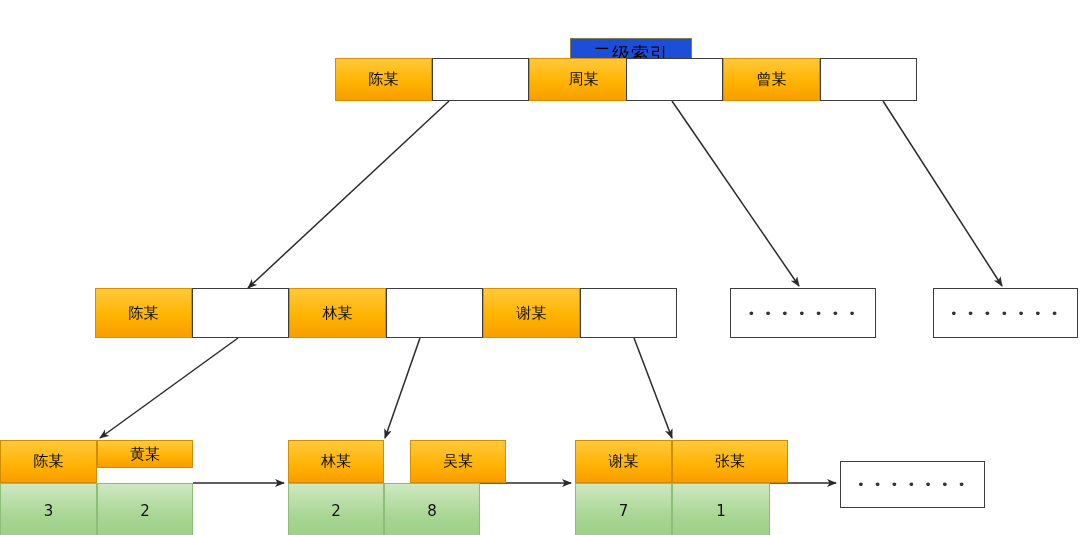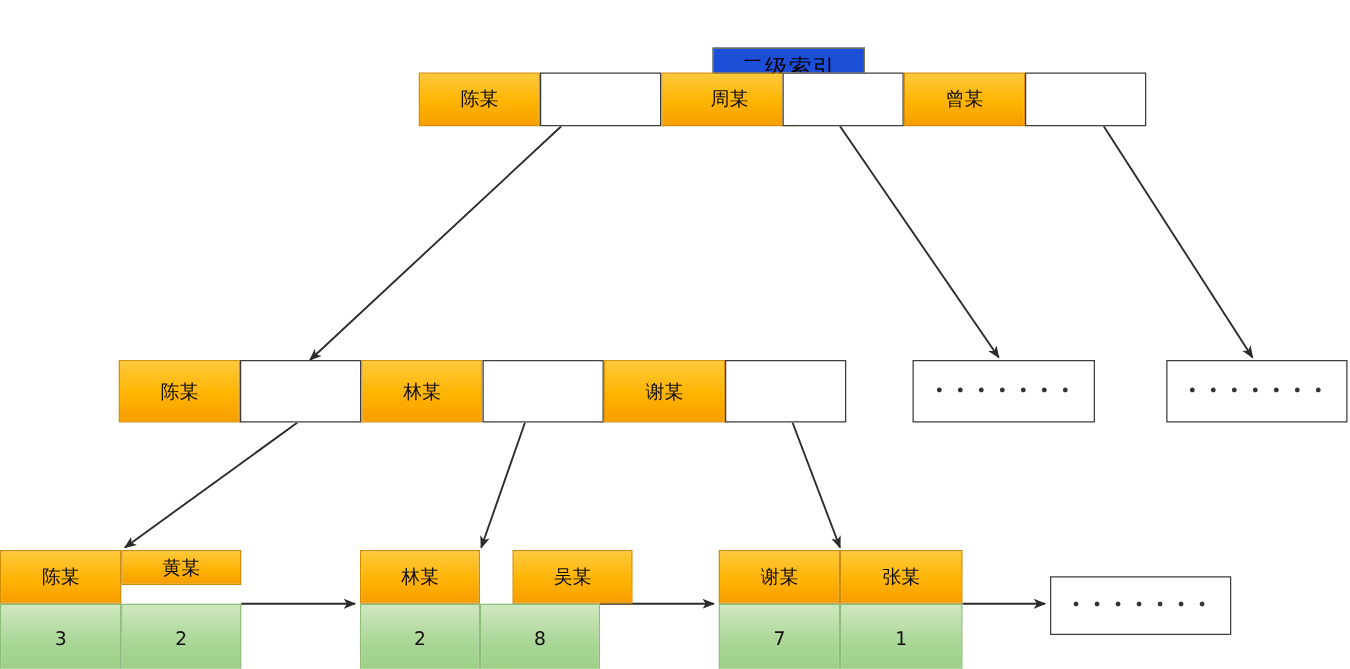--- a/index.html
+++ b/index.html
@@ -127,21 +127,21 @@
 
   <div>
     <div class="cell leafkey" style="left:288px;top:440px;width:96px;height:43px;">林某</div>
     <div class="cell leafkey" style="left:384px;top:440px;width:96px;height:43px;margin-left:26px;">吴某</div>
     <div class="cell leafval" style="left:288px;top:483px;width:96px;height:55px;">2</div>
     <div class="cell leafval" style="left:384px;top:483px;width:96px;height:55px;">8</div>
   </div>
 
   <div>
     <div class="cell leafkey" style="left:575px;top:440px;width:97px;height:43px;">谢某</div>
-    <div class="cell leafkey" style="left:672px;top:440px;width:98px;height:43px;">张某</div>
+    <div class="cell leafkey" style="left:672px;top:440px;width:116px;height:43px;">张某</div>
     <div class="cell leafval" style="left:575px;top:483px;width:97px;height:55px;">7</div>
     <div class="cell leafval" style="left:672px;top:483px;width:98px;height:55px;">1</div>
   </div>
 
   <div class="cell blank" style="left:840px;top:461px;width:145px;height:47px;">
     <span class="dots">• • • • • • •</span>
   </div>
 
 
 </div>

